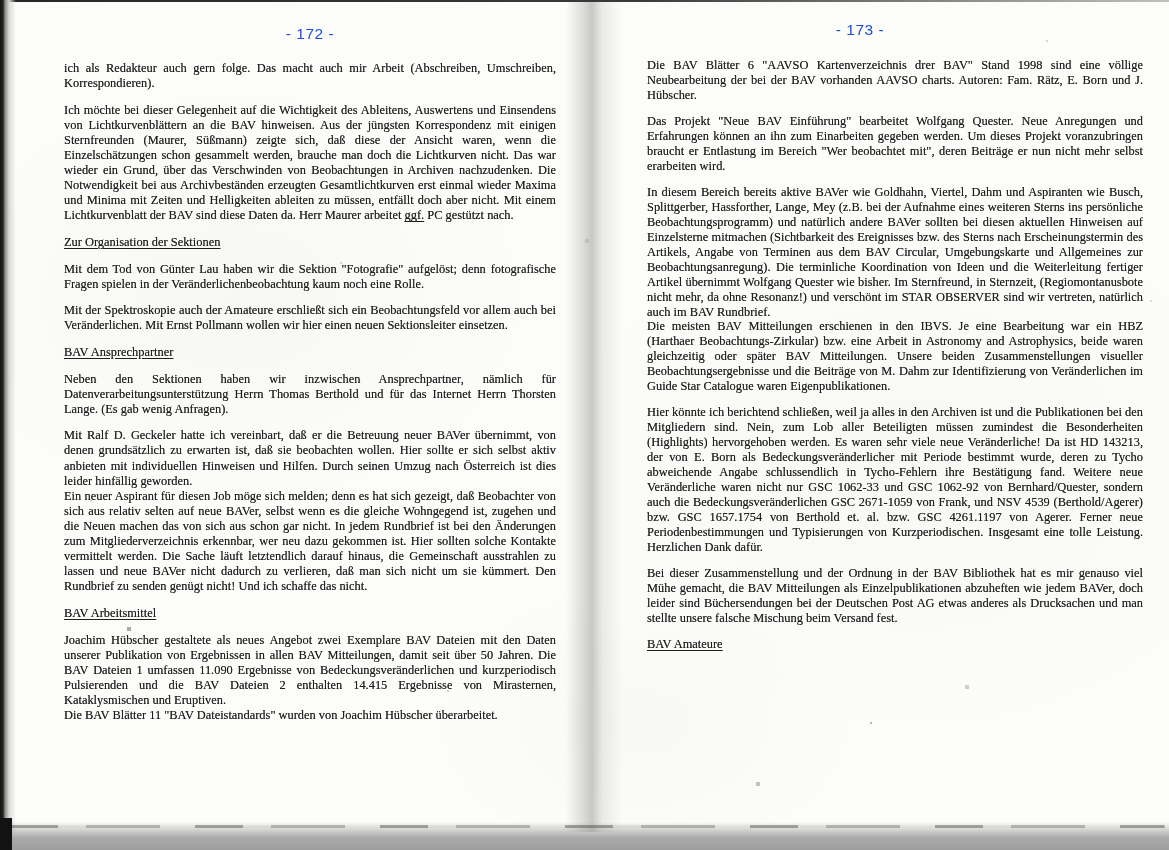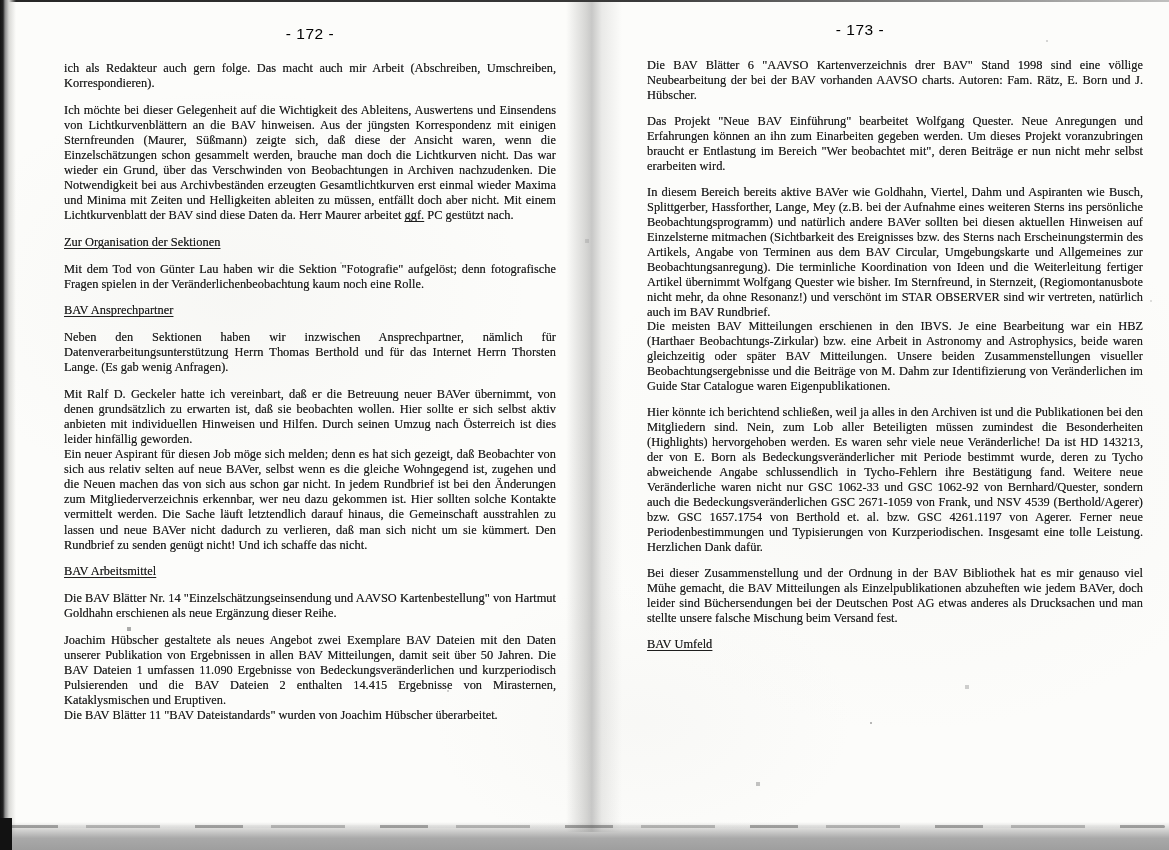--- a/index.html
+++ b/index.html
@@ -67,21 +67,21 @@
     position: absolute;
     font-family: "Liberation Serif", serif;
     color: #1e1e1e;
     text-align: justify;
     text-shadow: 0 0 0.5px rgba(30,30,30,0.65);
   }
   #page-left  { left: 64px;  top: 26px; width: 492px; font-size: 12.4px; line-height: 15.1px; }
   #page-right { left: 647px; top: 23px; width: 496px; font-size: 12.4px; line-height: 14.9px; }
   .page-number {
     font-family: "Liberation Sans", sans-serif;
-    font-size: 15.5px; color: #000000;
+    font-size: 15.5px; color: #1d4ed8;
     text-align: center; letter-spacing: 0.5px;
     margin: 0 0 20px 0;
     text-shadow: none;
   }
   #page-right .page-number { transform: translateX(-35px); }
   .blk { margin: 11.5px 0 0 0; }
   .blk:first-child { margin-top: 0; }
   .blk.tight { margin-top: 0; }
   .heading { text-decoration: underline; text-underline-offset: 2px; }
   .page-col u { text-underline-offset: 2px; }
@@ -92,41 +92,41 @@
 <div class="paper"></div>
 <div class="scan-gutter"></div>
 
 <div class="page-col" id="page-left">
   <div class="page-number">- 172 -</div>
   <div>
       <div class="blk para">ich als Redakteur auch gern folge. Das macht auch mir Arbeit (Abschreiben, Umschreiben, Korrespondieren).</div>
       <div class="blk para">Ich möchte bei dieser Gelegenheit auf die Wichtigkeit des Ableitens, Auswertens und Einsendens von Lichtkurvenblättern an die BAV hinweisen. Aus der jüngsten Korrespondenz mit einigen Sternfreunden (Maurer, Süßmann) zeigte sich, daß diese der Ansicht waren, wenn die Einzelschätzungen schon gesammelt werden, brauche man doch die Lichtkurven nicht. Das war wieder ein Grund, über das Verschwinden von Beobachtungen in Archiven nachzudenken. Die Notwendigkeit bei aus Archivbeständen erzeugten Gesamtlichtkurven erst einmal wieder Maxima und Minima mit Zeiten und Helligkeiten ableiten zu müssen, entfällt doch aber nicht. Mit einem Lichtkurvenblatt der BAV sind diese Daten da. Herr Maurer arbeitet <u>ggf.</u> PC gestützt nach.</div>
       <div class="blk heading">Zur Organisation der Sektionen</div>
       <div class="blk para">Mit dem Tod von Günter Lau haben wir die Sektion "Fotografie" aufgelöst; denn fotografische Fragen spielen in der Veränderlichenbeobachtung kaum noch eine Rolle.</div>
+      <div class="blk para">Mit der Spektroskopie auch der Amateure erschließt sich ein Beobachtungsfeld vor allem auch bei Veränderlichen. Mit Ernst Pollmann wollen wir hier einen neuen Sektionsleiter einsetzen.</div>
       <div class="blk heading">BAV Ansprechpartner</div>
       <div class="blk para">Neben den Sektionen haben wir inzwischen Ansprechpartner, nämlich für Datenverarbeitungsunterstützung Herrn Thomas Berthold und für das Internet Herrn Thorsten Lange. (Es gab wenig Anfragen).</div>
       <div class="blk para">Mit Ralf D. Geckeler hatte ich vereinbart, daß er die Betreuung neuer BAVer übernimmt, von denen grundsätzlich zu erwarten ist, daß sie beobachten wollen. Hier sollte er sich selbst aktiv anbieten mit individuellen Hinweisen und Hilfen. Durch seinen Umzug nach Österreich ist dies leider hinfällig geworden.</div>
       <div class="blk para tight">Ein neuer Aspirant für diesen Job möge sich melden; denn es hat sich gezeigt, daß Beobachter von sich aus relativ selten auf neue BAVer, selbst wenn es die gleiche Wohngegend ist, zugehen und die Neuen machen das von sich aus schon gar nicht. In jedem Rundbrief ist bei den Änderungen zum Mitgliederverzeichnis erkennbar, wer neu dazu gekommen ist. Hier sollten solche Kontakte vermittelt werden. Die Sache läuft letztendlich darauf hinaus, die Gemeinschaft ausstrahlen zu lassen und neue BAVer nicht dadurch zu verlieren, daß man sich nicht um sie kümmert. Den Rundbrief zu senden genügt nicht! Und ich schaffe das nicht.</div>
       <div class="blk heading">BAV Arbeitsmittel</div>
-      <div class="blk para">Die BAV Blätter Nr. 14 "Einzelschätzungseinsendung und AAVSO Kartenbestellung" von Hartmut Goldhahn erschienen als neue Ergänzung dieser Reihe.</div>
       <div class="blk para">Joachim Hübscher gestaltete als neues Angebot zwei Exemplare BAV Dateien mit den Daten unserer Publikation von Ergebnissen in allen BAV Mitteilungen, damit seit über 50 Jahren. Die BAV Dateien 1 umfassen 11.090 Ergebnisse von Bedeckungsveränderlichen und kurzperiodisch Pulsierenden und die BAV Dateien 2 enthalten 14.415 Ergebnisse von Mirasternen, Kataklysmischen und Eruptiven.</div>
       <div class="blk para tight">Die BAV Blätter 11 "BAV Dateistandards" wurden von Joachim Hübscher überarbeitet.</div>
     </div>
 </div>
 
 <div class="page-col" id="page-right">
   <div class="page-number">- 173 -</div>
   <div>
       <div class="blk para">Die BAV Blätter 6 "AAVSO Kartenverzeichnis drer BAV" Stand 1998 sind eine völlige Neubearbeitung der bei der BAV vorhanden AAVSO charts. Autoren: Fam. Rätz, E. Born und J. Hübscher.</div>
       <div class="blk para">Das Projekt "Neue BAV Einführung" bearbeitet Wolfgang Quester. Neue Anregungen und Erfahrungen können an ihn zum Einarbeiten gegeben werden. Um dieses Projekt voranzubringen braucht er Entlastung im Bereich "Wer beobachtet mit", deren Beiträge er nun nicht mehr selbst erarbeiten wird.</div>
       <div class="blk para">In diesem Bereich bereits aktive BAVer wie Goldhahn, Viertel, Dahm und Aspiranten wie Busch, Splittgerber, Hassforther, Lange, Mey (z.B. bei der Aufnahme eines weiteren Sterns ins persönliche Beobachtungsprogramm) und natürlich andere BAVer sollten bei diesen aktuellen Hinweisen auf Einzelsterne mitmachen (Sichtbarkeit des Ereignisses bzw. des Sterns nach Erscheinungstermin des Artikels, Angabe von Terminen aus dem BAV Circular, Umgebungskarte und Allgemeines zur Beobachtungsanregung). Die terminliche Koordination von Ideen und die Weiterleitung fertiger Artikel übernimmt Wolfgang Quester wie bisher. Im Sternfreund, in Sternzeit, (Regiomontanusbote nicht mehr, da ohne Resonanz!) und verschönt im STAR OBSERVER sind wir vertreten, natürlich auch im BAV Rundbrief.</div>
       <div class="blk para tight">Die meisten BAV Mitteilungen erschienen in den IBVS. Je eine Bearbeitung war ein HBZ (Harthaer Beobachtungs-Zirkular) bzw. eine Arbeit in Astronomy and Astrophysics, beide waren gleichzeitig oder später BAV Mitteilungen. Unsere beiden Zusammenstellungen visueller Beobachtungsergebnisse und die Beiträge von M. Dahm zur Identifizierung von Veränderlichen im Guide Star Catalogue waren Eigenpublikationen.</div>
       <div class="blk para">Hier könnte ich berichtend schließen, weil ja alles in den Archiven ist und die Publikationen bei den Mitgliedern sind. Nein, zum Lob aller Beteiligten müssen zumindest die Besonderheiten (Highlights) hervorgehoben werden. Es waren sehr viele neue Veränderliche! Da ist HD 143213, der von E. Born als Bedeckungsveränderlicher mit Periode bestimmt wurde, deren zu Tycho abweichende Angabe schlussendlich in Tycho-Fehlern ihre Bestätigung fand. Weitere neue Veränderliche waren nicht nur GSC 1062-33 und GSC 1062-92 von Bernhard/Quester, sondern auch die Bedeckungsveränderlichen GSC 2671-1059 von Frank, und NSV 4539 (Berthold/Agerer) bzw. GSC 1657.1754 von Berthold et. al. bzw. GSC 4261.1197 von Agerer. Ferner neue Periodenbestimmungen und Typisierungen von Kurzperiodischen. Insgesamt eine tolle Leistung. Herzlichen Dank dafür.</div>
       <div class="blk para">Bei dieser Zusammenstellung und der Ordnung in der BAV Bibliothek hat es mir genauso viel Mühe gemacht, die BAV Mitteilungen als Einzelpublikationen abzuheften wie jedem BAVer, doch leider sind Büchersendungen bei der Deutschen Post AG etwas anderes als Drucksachen und man stellte unsere falsche Mischung beim Versand fest.</div>
-      <div class="blk heading">BAV Umfeld</div>
+      <div class="blk heading">BAV Amateure</div>
     </div>
 </div>
 
 <div class="specks"></div>
 <div class="scan-top"></div>
 <div class="scan-left"></div>
 <div class="scan-bottom"></div>
 <div class="scan-bottom-line"></div>
 <div class="scan-corner"></div>
 

